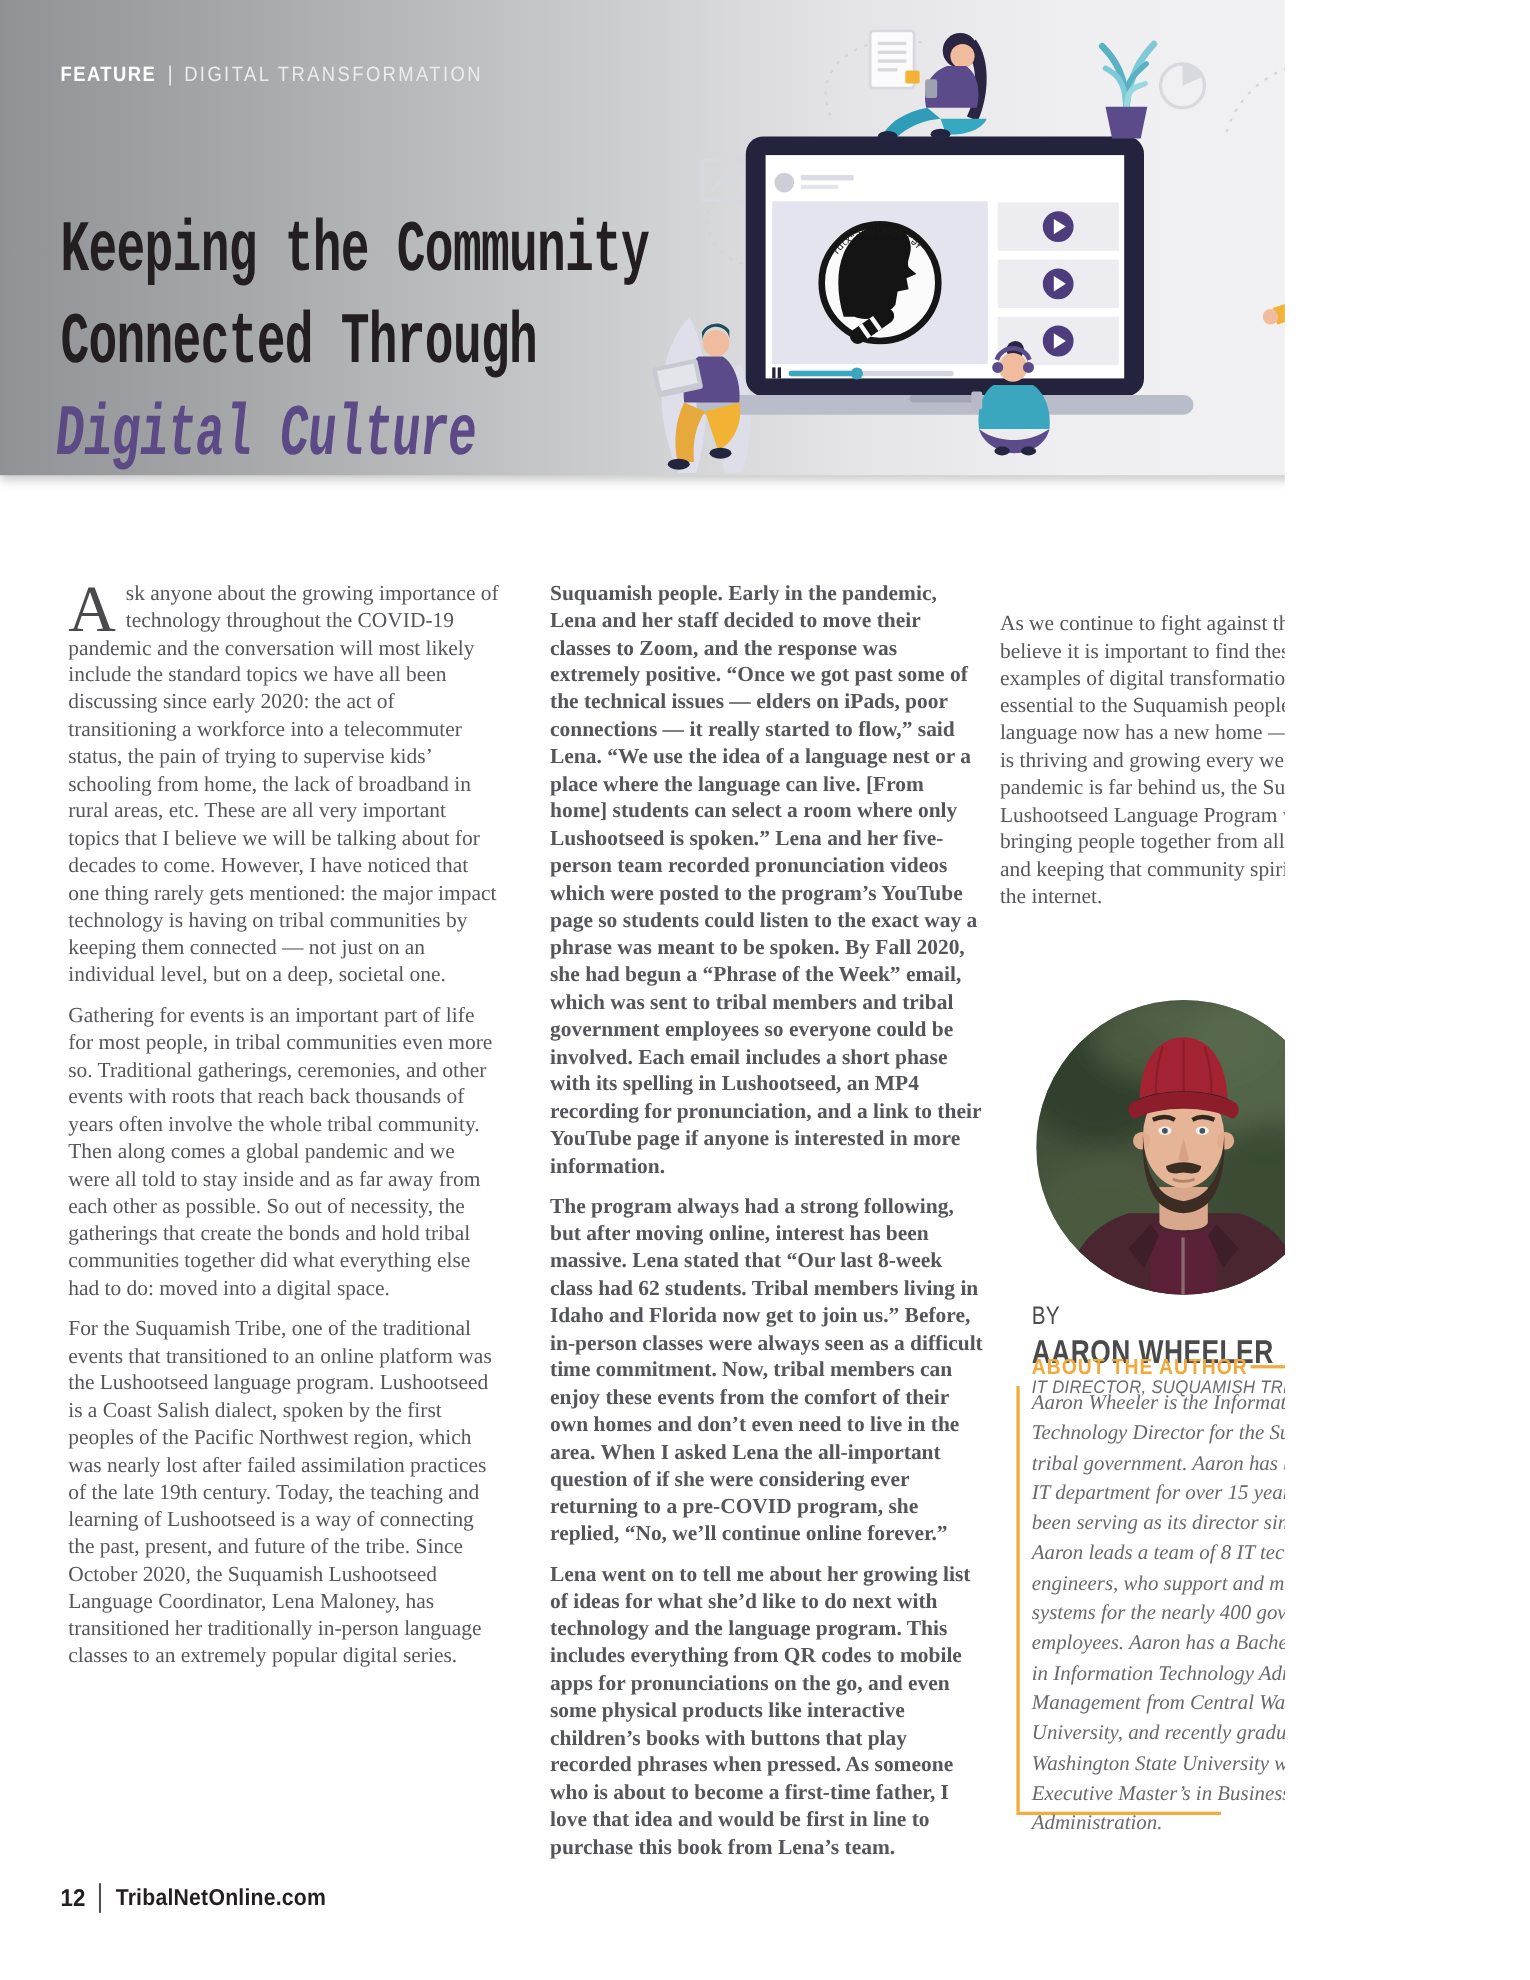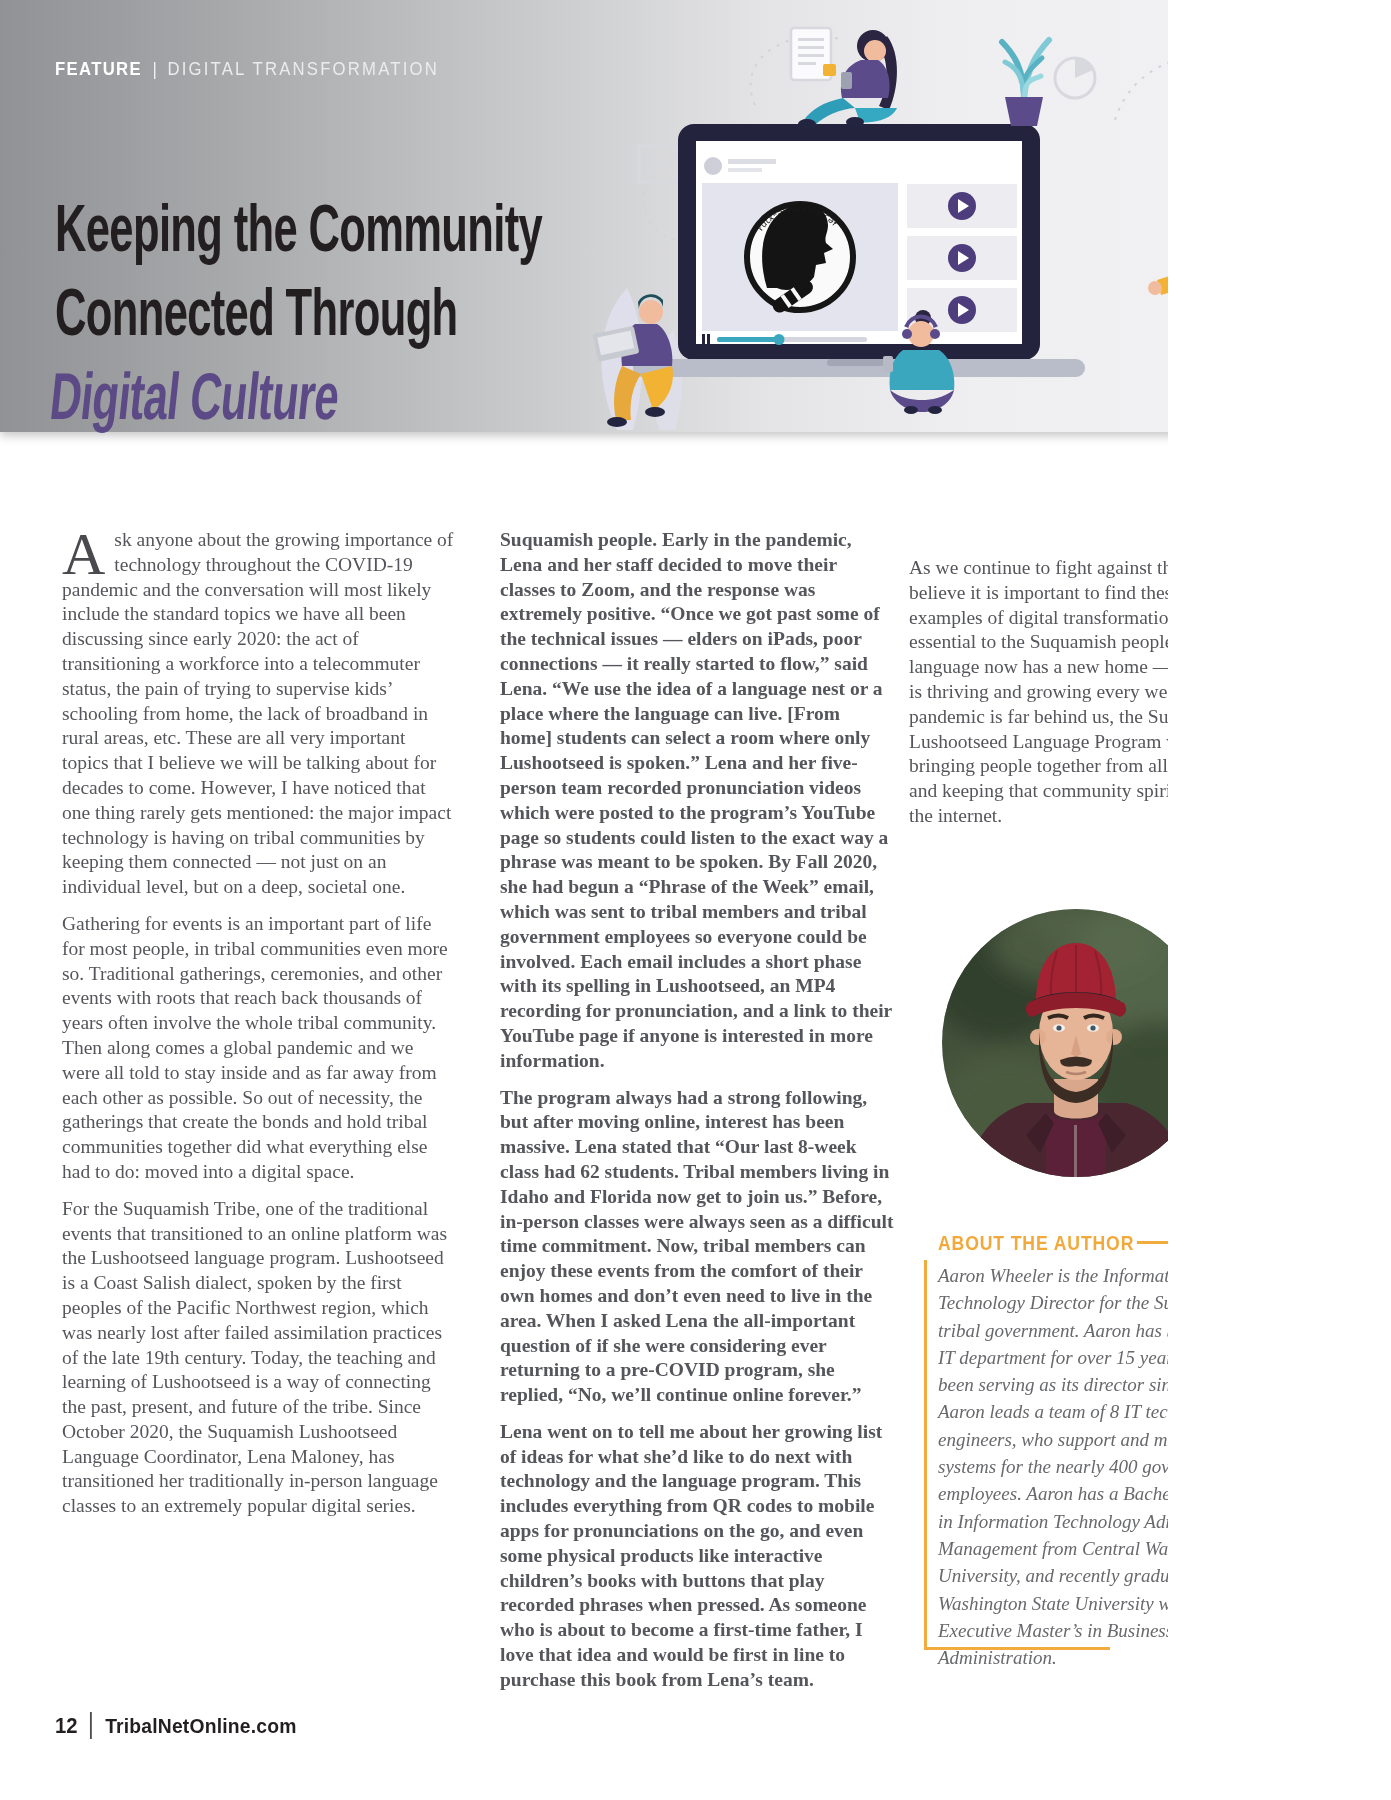--- a/index.html
+++ b/index.html
@@ -9,21 +9,21 @@
   
   .header-band{position:absolute;left:0;top:0;width:1391px;height:432px;
     background:linear-gradient(90deg,#919295 0%,#a7a8aa 16%,#c6c7c9 36%,#e4e4e6 55%,#efeff1 70%,#f2f2f4 100%);
     box-shadow:0 4px 9px rgba(0,0,0,.22);}
   .kicker{position:absolute;left:55px;top:58px;display:flex;align-items:baseline;gap:12px;
     font-family:"Liberation Sans", sans-serif;transform:scaleX(.88);transform-origin:left top;white-space:nowrap;}
   .kicker .feat{font-size:19px;font-weight:700;color:#ffffff;letter-spacing:1.5px;}
   .kicker .sep{font-size:19px;color:rgba(255,255,255,.85);font-weight:300;}
   .kicker .topic{font-size:19px;font-weight:400;color:#ececee;letter-spacing:2.5px;}
 
-  .title{position:absolute;left:55px;top:186px;font-family:Liberation Sans, sans-serif;}
+  .title{position:absolute;left:55px;top:186px;font-family:Liberation Mono, monospace;}
   .title .t-line{display:block;font-size:66px;line-height:84px;font-weight:700;color:#231f20;
     letter-spacing:-1px;transform:scaleX(.66);transform-origin:left top;white-space:nowrap;}
   .title .t-accent{color:#5b4a85;transform:scaleX(.66) skewX(-9deg);}
 
   .hero-illo{position:absolute;left:555px;top:0;width:836px;height:430px;}
 
   
   .col{position:absolute;top:528px;font-size:19.5px;line-height:24.8px;color:#55565b;}
   .col p{margin:0 0 12px 0;}
   .col-1{left:62px;width:394px;}
@@ -295,20 +295,25 @@
         <path d="M94,94 C94,54 112,34 134,34 C156,34 174,54 174,94 C158,84 110,84 94,94 Z" fill="#a32332"></path>
         <path d="M115,42 C110,58 108,74 109,88" stroke="#8b1d2a" stroke-width="2" fill="none"></path>
         <path d="M134,36 L134,84" stroke="#8b1d2a" stroke-width="2" fill="none"></path>
         <path d="M153,42 C158,58 160,74 159,88" stroke="#8b1d2a" stroke-width="2" fill="none"></path>
         <path d="M90,92 C110,80 158,80 178,92 L178,100 C158,88 110,88 90,100 Z" fill="#22242e"></path>
         <path d="M86,94 C112,80 156,80 182,94 C186,100 184,106 178,108 C156,96 112,96 90,108 C84,106 82,100 86,94 Z" fill="#8e1d2b"></path>
       </g>
     </g>
   </svg>
 
+  <div class="byline">
+    <div class="by">BY</div>
+    <div class="name">AARON WHEELER</div>
+    <div class="role">IT DIRECTOR, SUQUAMISH TRIBE</div>
+  </div>
 
   <div class="about-box">
     <div class="about-heading">ABOUT THE AUTHOR</div>
     <div class="ab-line ab-top"></div>
     <div class="ab-line ab-right"></div>
     <div class="ab-line ab-left"></div>
     <div class="ab-line ab-bottom"></div>
     <div class="about-text">Aaron Wheeler is the Information Technology Director for the Suquamish tribal government. Aaron has been with the IT department for over 15 years and has been serving as its director since 2015. Aaron leads a team of 8 IT technicians and engineers, who support and maintain the systems for the nearly 400 government employees. Aaron has a Bachelor of Science in Information Technology Administrative Management from Central Washington University, and recently graduated from Washington State University with his Executive Master’s in Business Administration.</div>
   </div>
 

